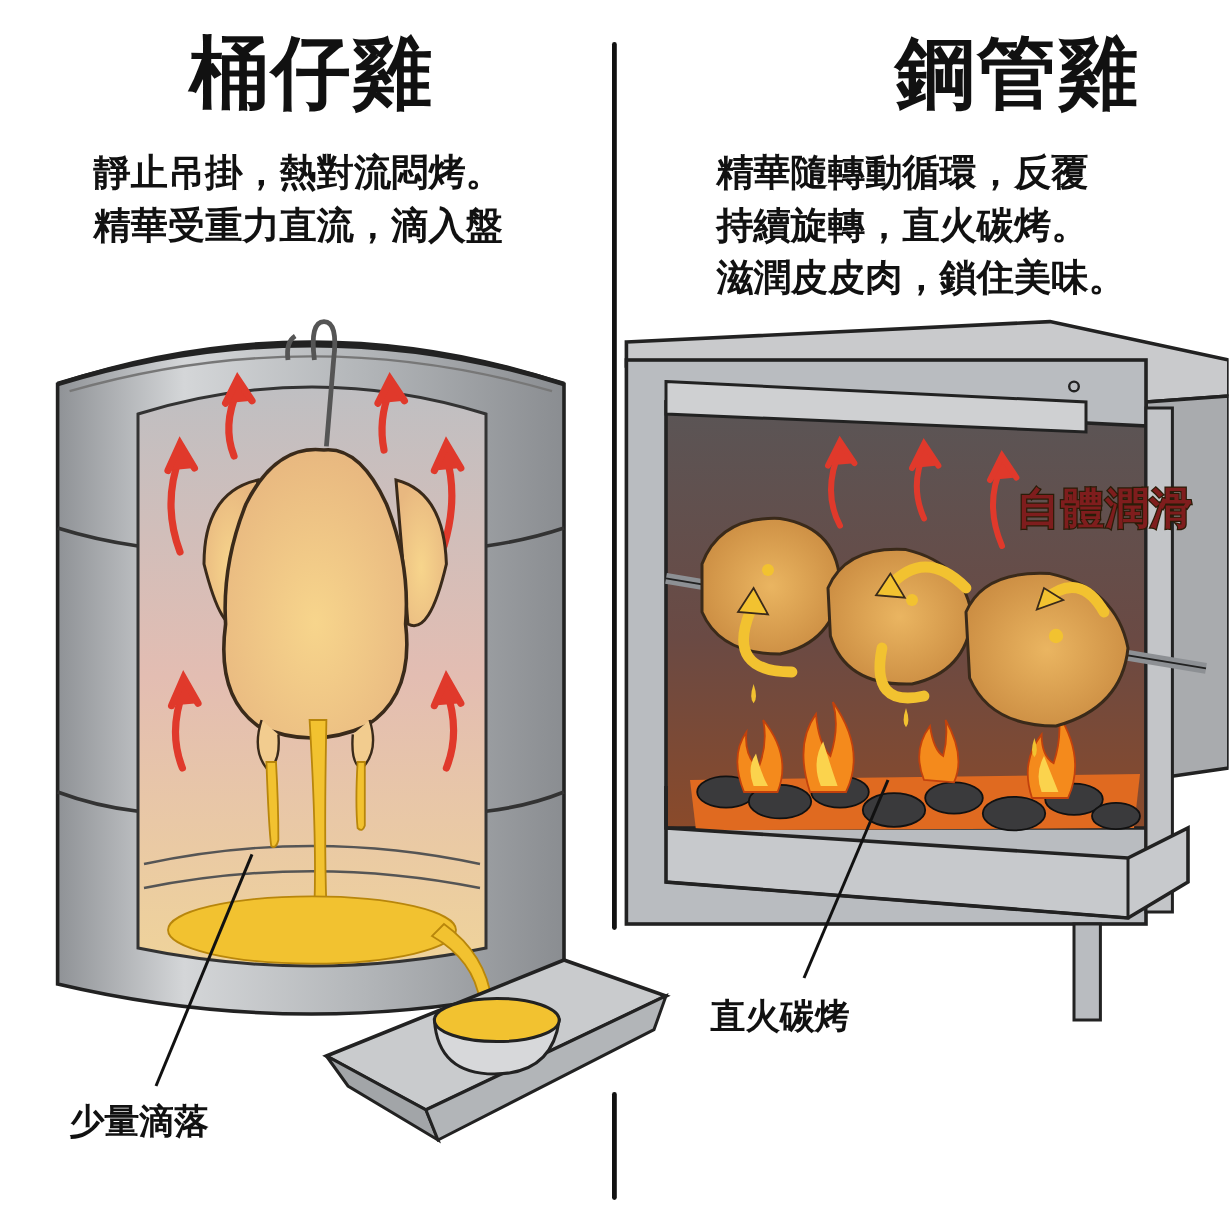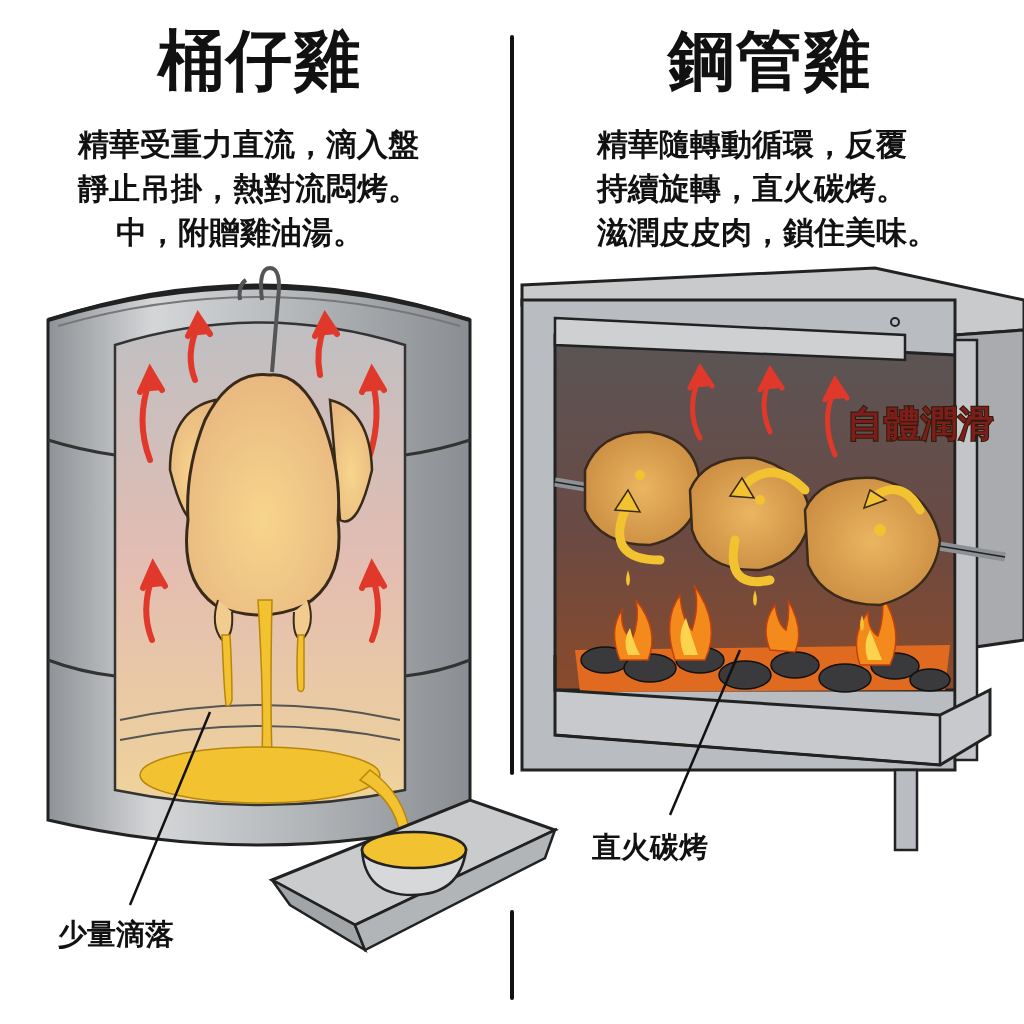--- a/index.html
+++ b/index.html
@@ -8,26 +8,25 @@
   .desc{position:absolute;font-size:31px;font-weight:bold;line-height:44px;}
   .label{position:absolute;font-size:29px;font-weight:bold;}
   .divider{position:absolute;left:510px;width:4px;background:#111;border-radius:2px;}
   svg{position:absolute;left:0;top:0;}
   .overlay-label{position:absolute;font-size:36px;font-weight:bold;color:#7f1d1d;-webkit-text-stroke:2px #2a1c08;paint-order:stroke fill;letter-spacing:1px;}
 </style>
 </head>
 <body>
 
 <div class="title" style="left:80px;width:360px;">桶仔雞</div>
-<div class="title" style="left:590px;width:360px;">鋼管雞</div>
+<div class="title" style="left:590px;width:360px;text-align:right;">鋼管雞</div>
 
 <div class="desc" style="left:78px;top:122px;">
+  <div>靜止吊掛，熱對流悶烤。</div>
   <div>精華受重力直流，滴入盤</div>
-  <div>靜止吊掛，熱對流悶烤。</div>
-  <div style="padding-left:38px;">中，附贈雞油湯。</div>
 </div>
 <div class="desc" style="left:597px;top:122px;">
   <div>精華隨轉動循環，反覆</div>
   <div>持續旋轉，直火碳烤。</div>
   <div>滋潤皮皮肉，鎖住美味。</div>
 </div>
 
 <div class="divider" style="top:35px;height:740px;"></div>
 <div class="divider" style="top:910px;height:90px;"></div>
 

